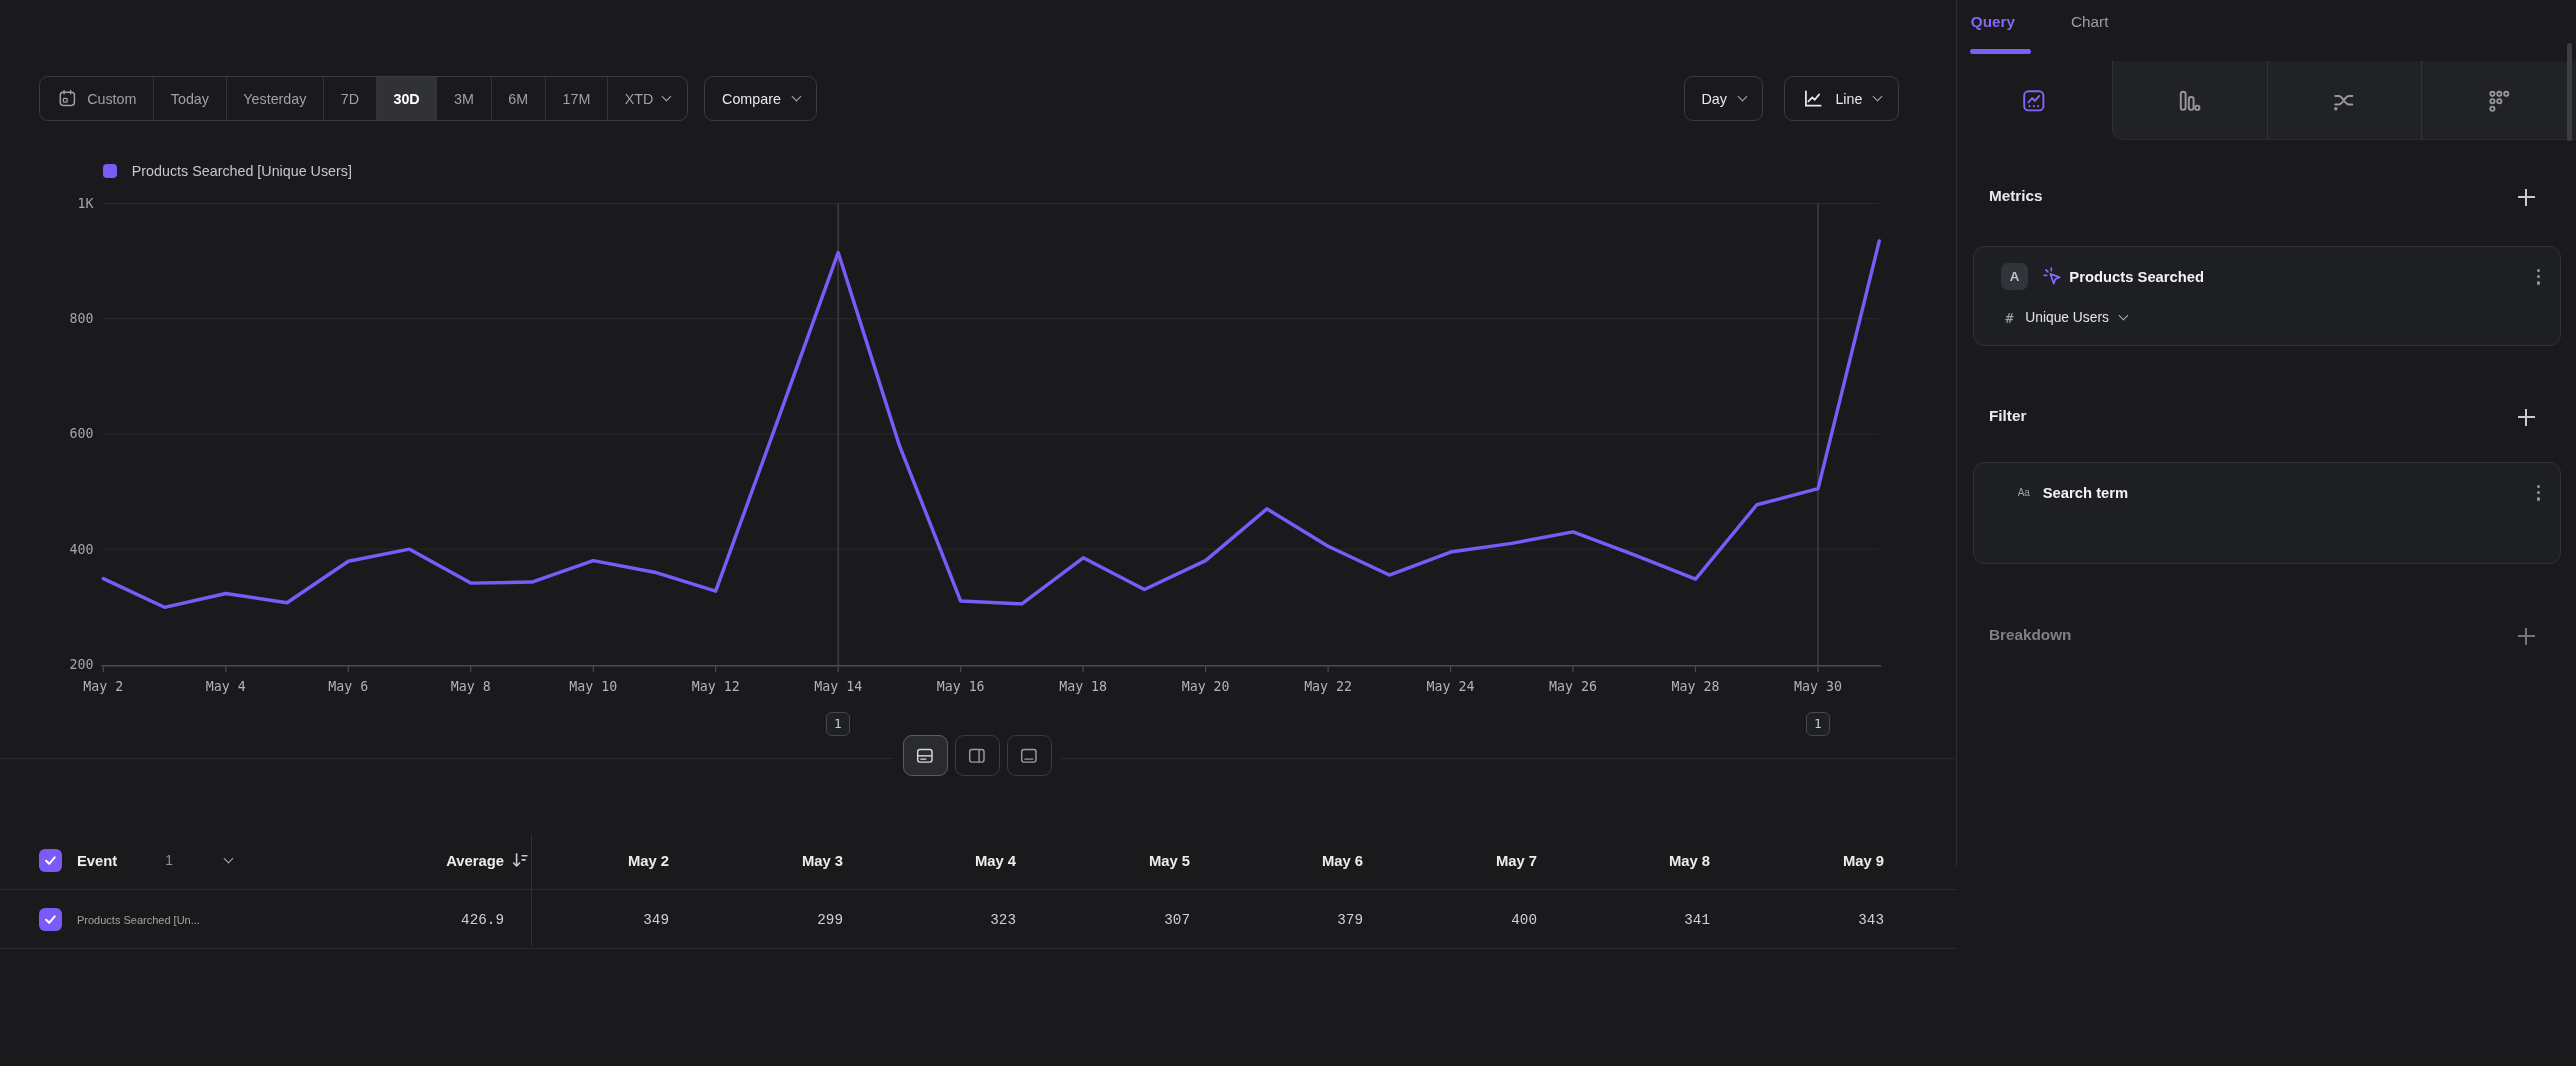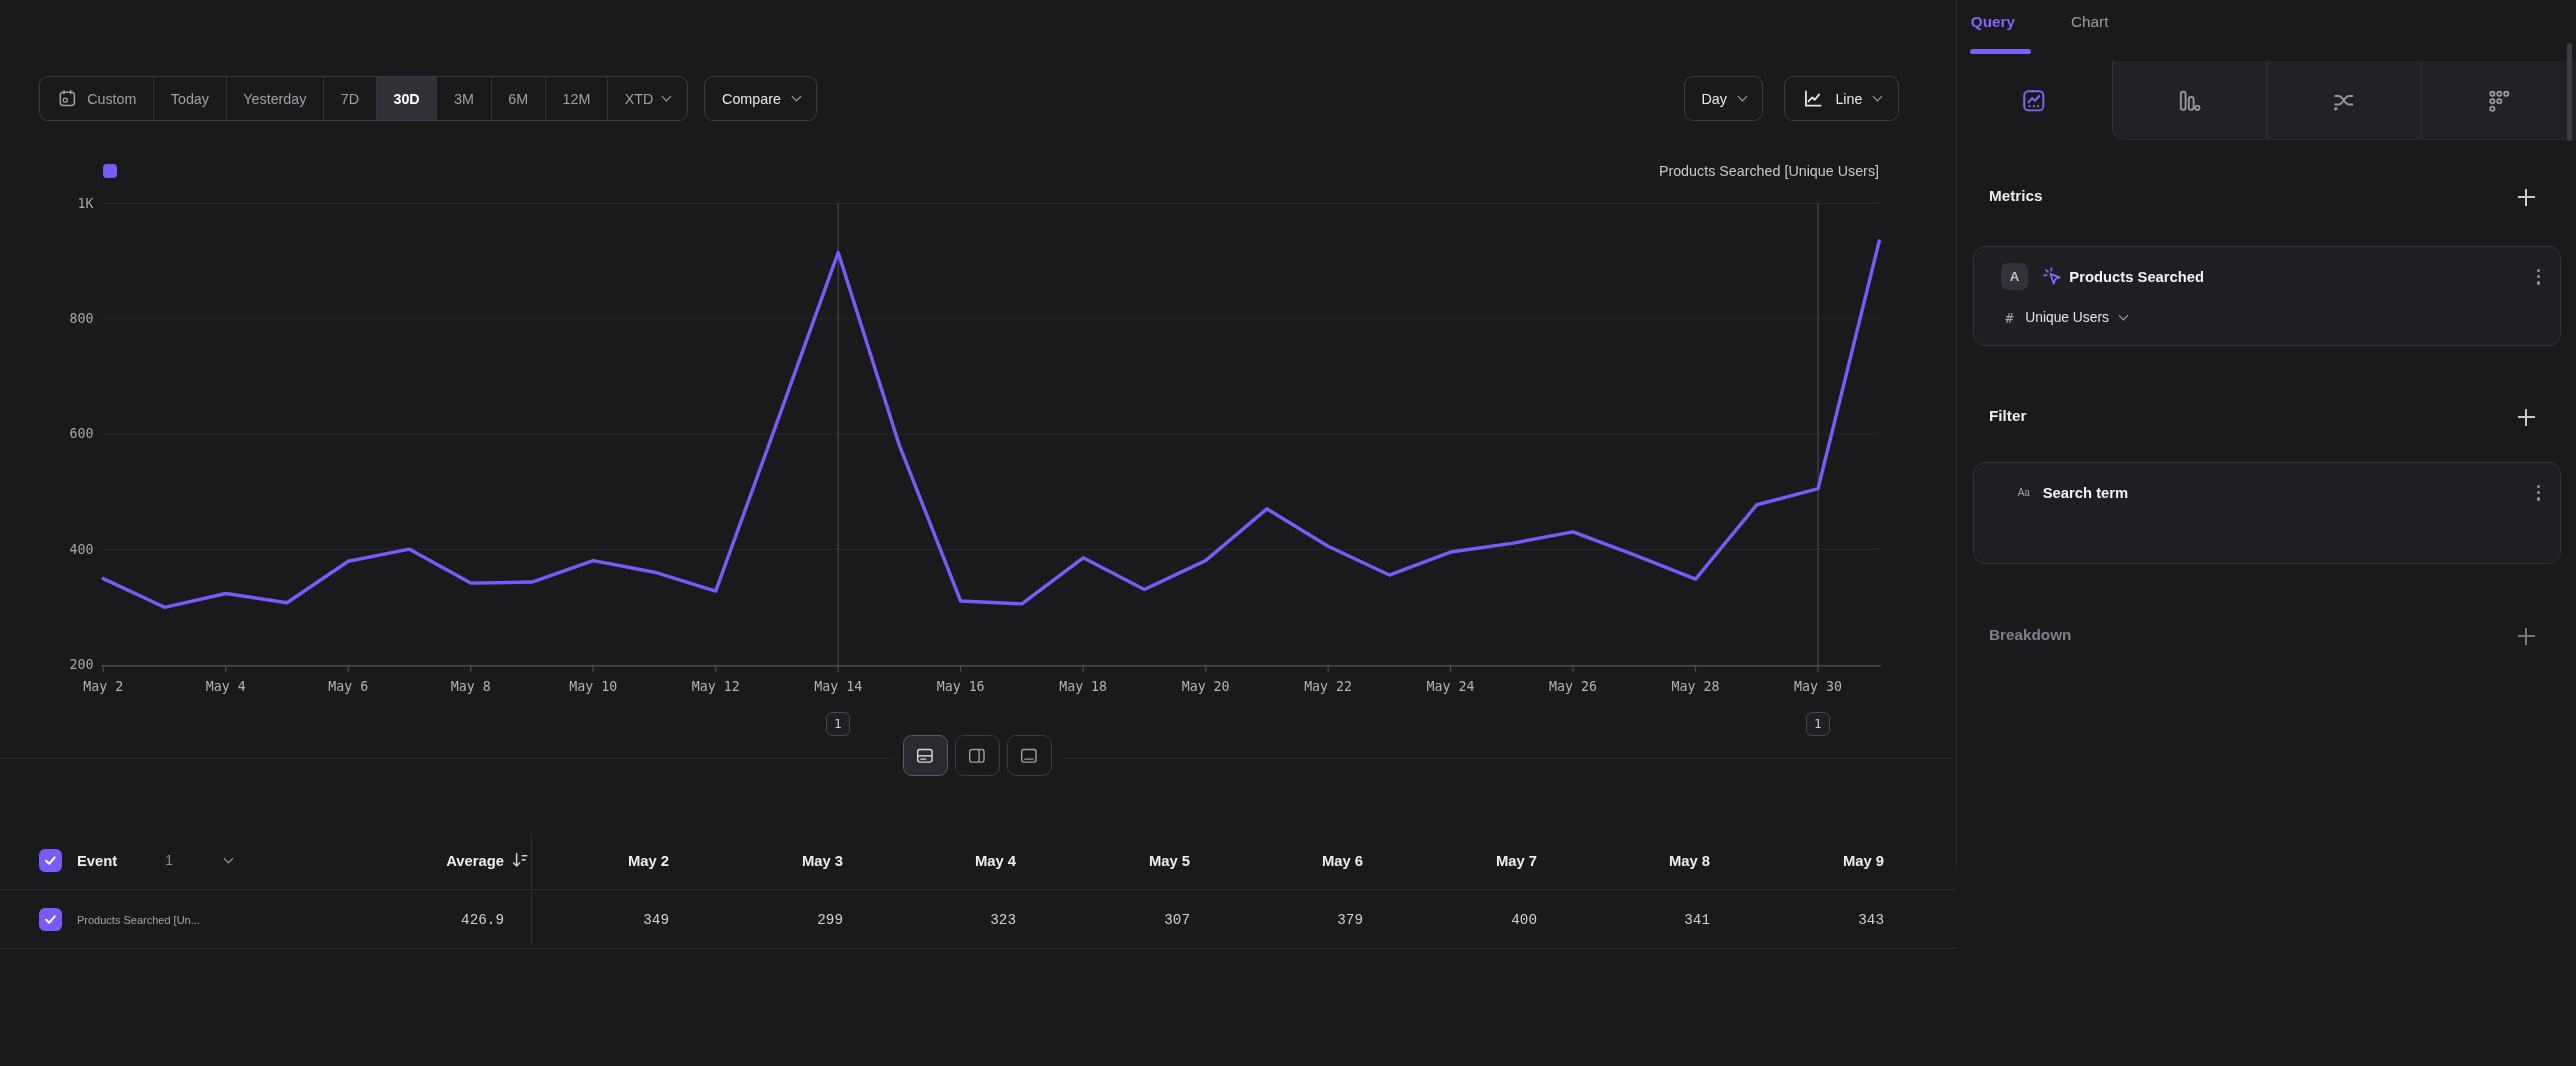--- a/index.html
+++ b/index.html
@@ -22,21 +22,21 @@
          border:1px solid #3b3c41; border-radius:8.9px; font-size:14.3px; color:#e8e9eb;
          white-space:nowrap; }
   #compare-btn { margin-left:16.7px; }
   .toolbar-right { margin-left:auto; display:flex; gap:20.7px; }
   .chev { display:inline-block; width:6.9px; height:6.9px; border-right:1.7px solid #a9aaaf;
           border-bottom:1.7px solid #a9aaaf; transform:rotate(45deg); margin-top:-3.9px; }
 
   
   #chart { position:absolute; left:0; top:128px; width:1956px; height:630px; }
   #legend { position:absolute; left:103px; top:35px; width:1776px; display:flex;
-            justify-content:space-between; align-items:center; gap:7px; }
+            justify-content:flex-start; align-items:center; gap:15px; }
   #legend .swatch { width:13.8px; height:13.8px; border-radius:3.9px; }
   #legend .lbl { font-size:14.3px; color:#c6c8cc; }
   .mono { font-family:"DejaVu Sans Mono", monospace; }
   .ann-badge { position:absolute; top:584px; width:23.6px; height:23.6px; border:1px solid #47484d;
                border-radius:5.9px; background:#1f2023; color:#c9cacf; text-align:center;
                line-height:21.6px; font-size:12.8px; font-family:"DejaVu Sans Mono", monospace; }
 
   
   #mid-divider { position:absolute; left:0; top:758px; width:1956px; height:1px; background:#27282a; }
   #view-toggle { position:absolute; left:893px; top:735px; display:flex; gap:6.9px;
@@ -121,21 +121,21 @@
         <div class="range-item active">
           <span>30D</span>
         </div>
         <div class="range-item">
           <span>3M</span>
         </div>
         <div class="range-item">
           <span>6M</span>
         </div>
         <div class="range-item">
-          <span>12M</span>
+          <span>17M</span>
         </div>
         <div class="range-item">
           <span>XTD</span>
           <span class="chev"></span>
         </div>
       </div>
     <div class="btn" id="compare-btn">
       <span>Compare</span>
       <span class="chev"></span>
     </div>

